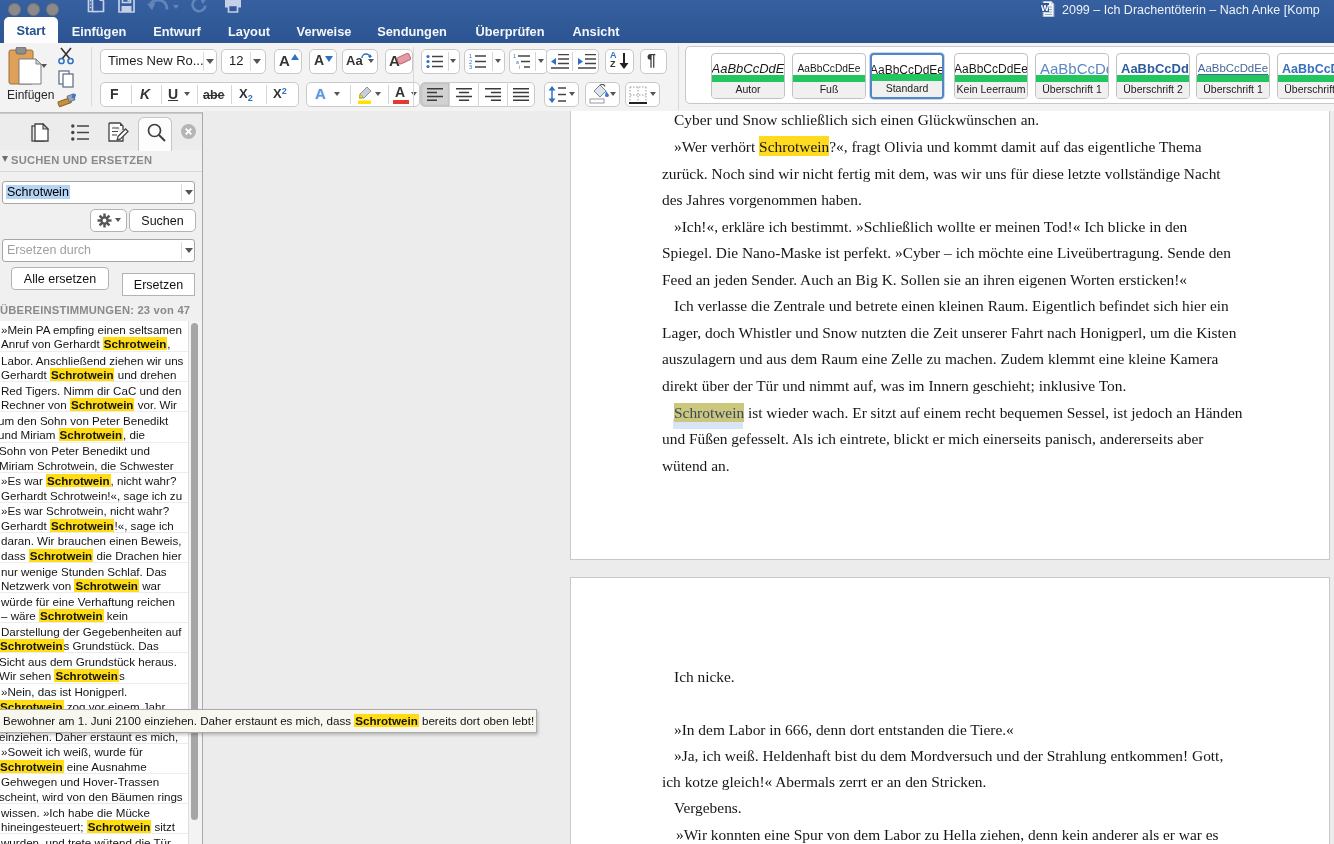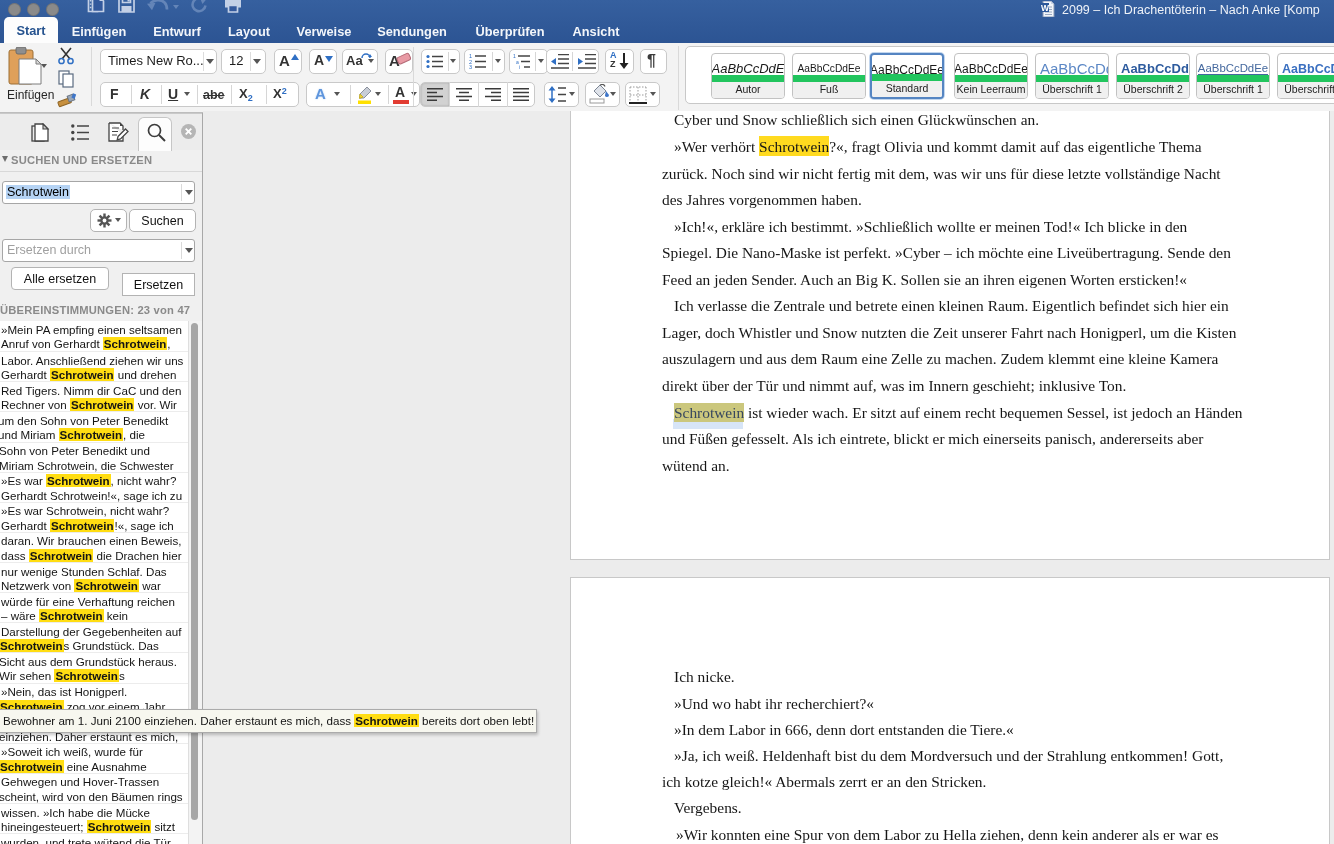--- a/index.html
+++ b/index.html
@@ -457,21 +457,20 @@
   <div class="dl" style="left:459px;top:155.7px">Feed an jeden Sender. Auch an Big K. Sollen sie an ihren eigenen Worten ersticken!«</div>
   <div class="dl" style="left:471px;top:182.3px">Ich verlasse die Zentrale und betrete einen kleinen Raum. Eigentlich befindet sich hier ein</div>
   <div class="dl" style="left:459px;top:208.8px">Lager, doch Whistler und Snow nutzten die Zeit unserer Fahrt nach Honigperl, um die Kisten</div>
   <div class="dl" style="left:459px;top:235.4px">auszulagern und aus dem Raum eine Zelle zu machen. Zudem klemmt eine kleine Kamera</div>
   <div class="dl" style="left:459px;top:261.9px">direkt über der Tür und nimmt auf, was im Innern geschieht; inklusive Ton.</div>
   <div class="abs" style="left:469.8px;top:308.2px;width:70px;height:9.6px;background:#d7e5f7"></div>
   <div class="dl" style="left:471px;top:288.5px"><span style="background:#cbc77d;color:#37475e;padding:1px 0">Schrotwein</span> ist wieder wach. Er sitzt auf einem recht bequemen Sessel, ist jedoch an Händen</div>
   <div class="dl" style="left:459px;top:315px">und Füßen gefesselt. Als ich eintrete, blickt er mich einerseits panisch, andererseits aber</div>
   <div class="dl" style="left:459px;top:341.6px">wütend an.</div>
   <div class="dl" style="left:471px;top:553.4px">Ich nicke.</div>
-  <div class="dl" style="left:471px;top:579.6px">»Und wo habt ihr recherchiert?«</div>
   <div class="dl" style="left:471px;top:605.8px">»In dem Labor in 666, denn dort entstanden die Tiere.«</div>
   <div class="dl" style="left:471px;top:632px">»Ja, ich weiß. Heldenhaft bist du dem Mordversuch und der Strahlung entkommen! Gott,</div>
   <div class="dl" style="left:459px;top:658.2px">ich kotze gleich!« Abermals zerrt er an den Stricken.</div>
   <div class="dl" style="left:471px;top:684.4px">Vergebens.</div>
   <div class="dl" style="left:473px;top:710.6px">»Wir konnten eine Spur von dem Labor zu Hella ziehen, denn kein anderer als er war es</div>
 </div>
 <div id="tooltip">Bewohner am 1. Juni 2100 einziehen. Daher erstaunt es mich, dass <span class="hl">Schrotwein</span> bereits dort oben lebt!</div>
 </div>
 
 </body></html>

